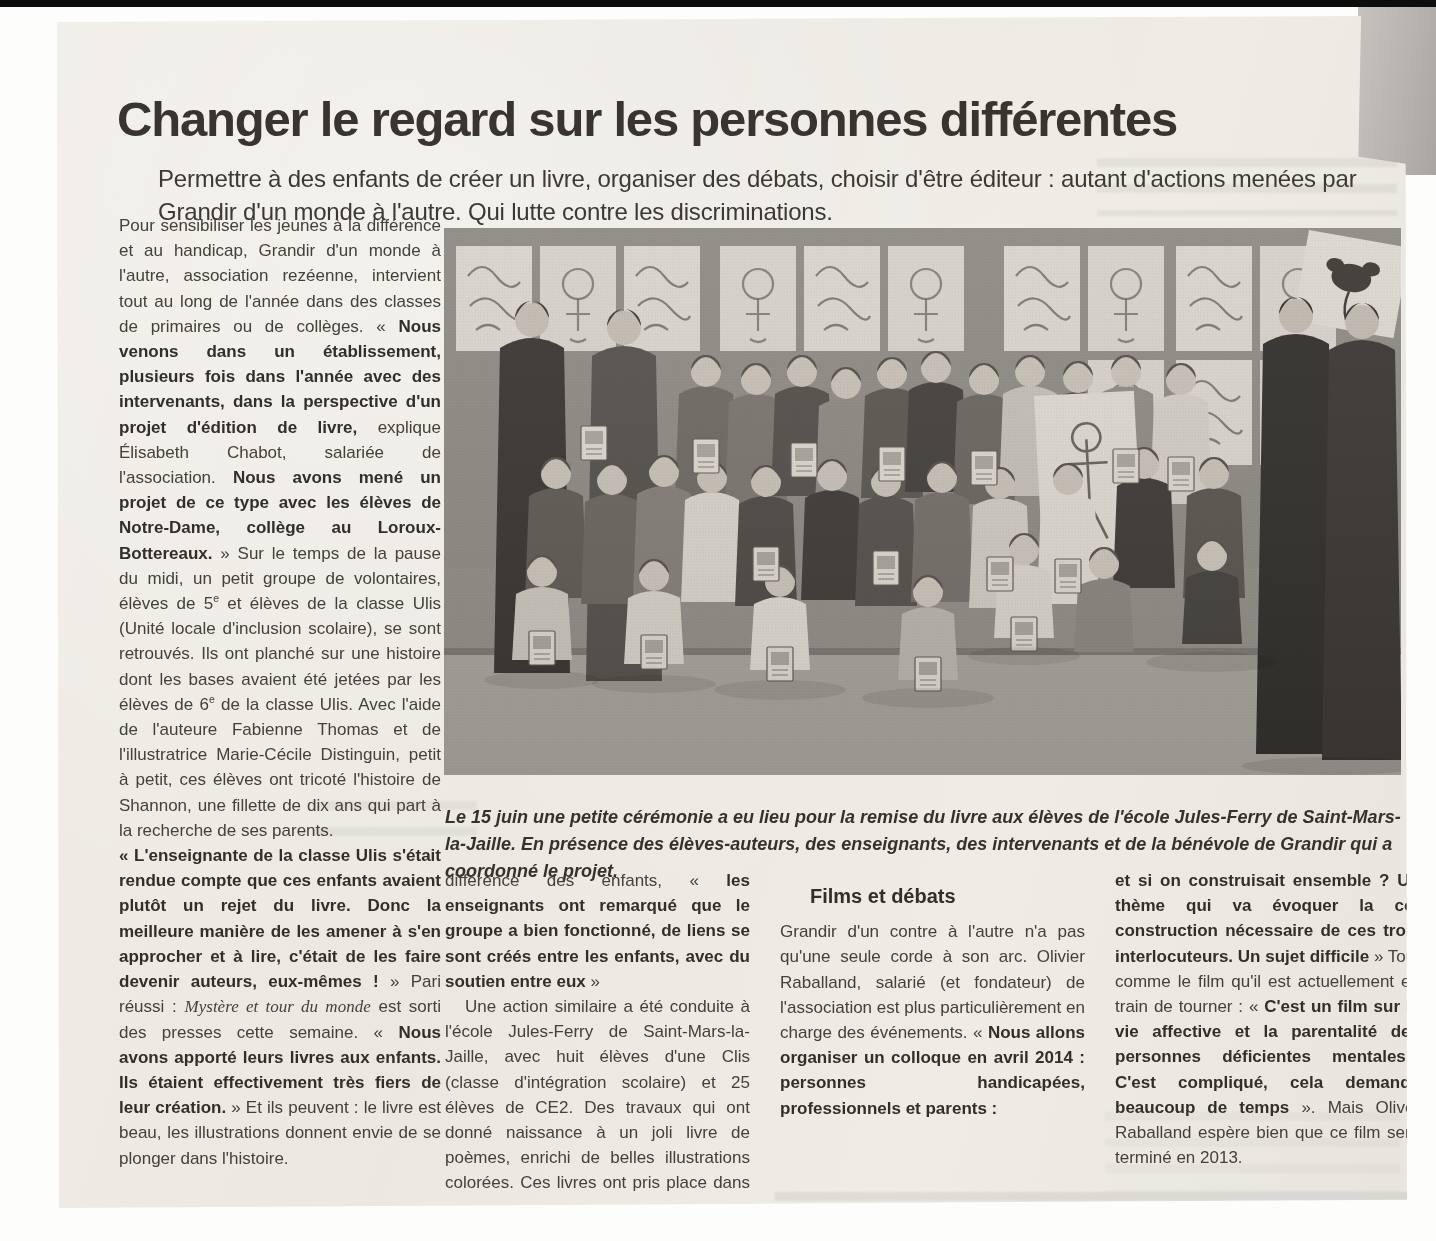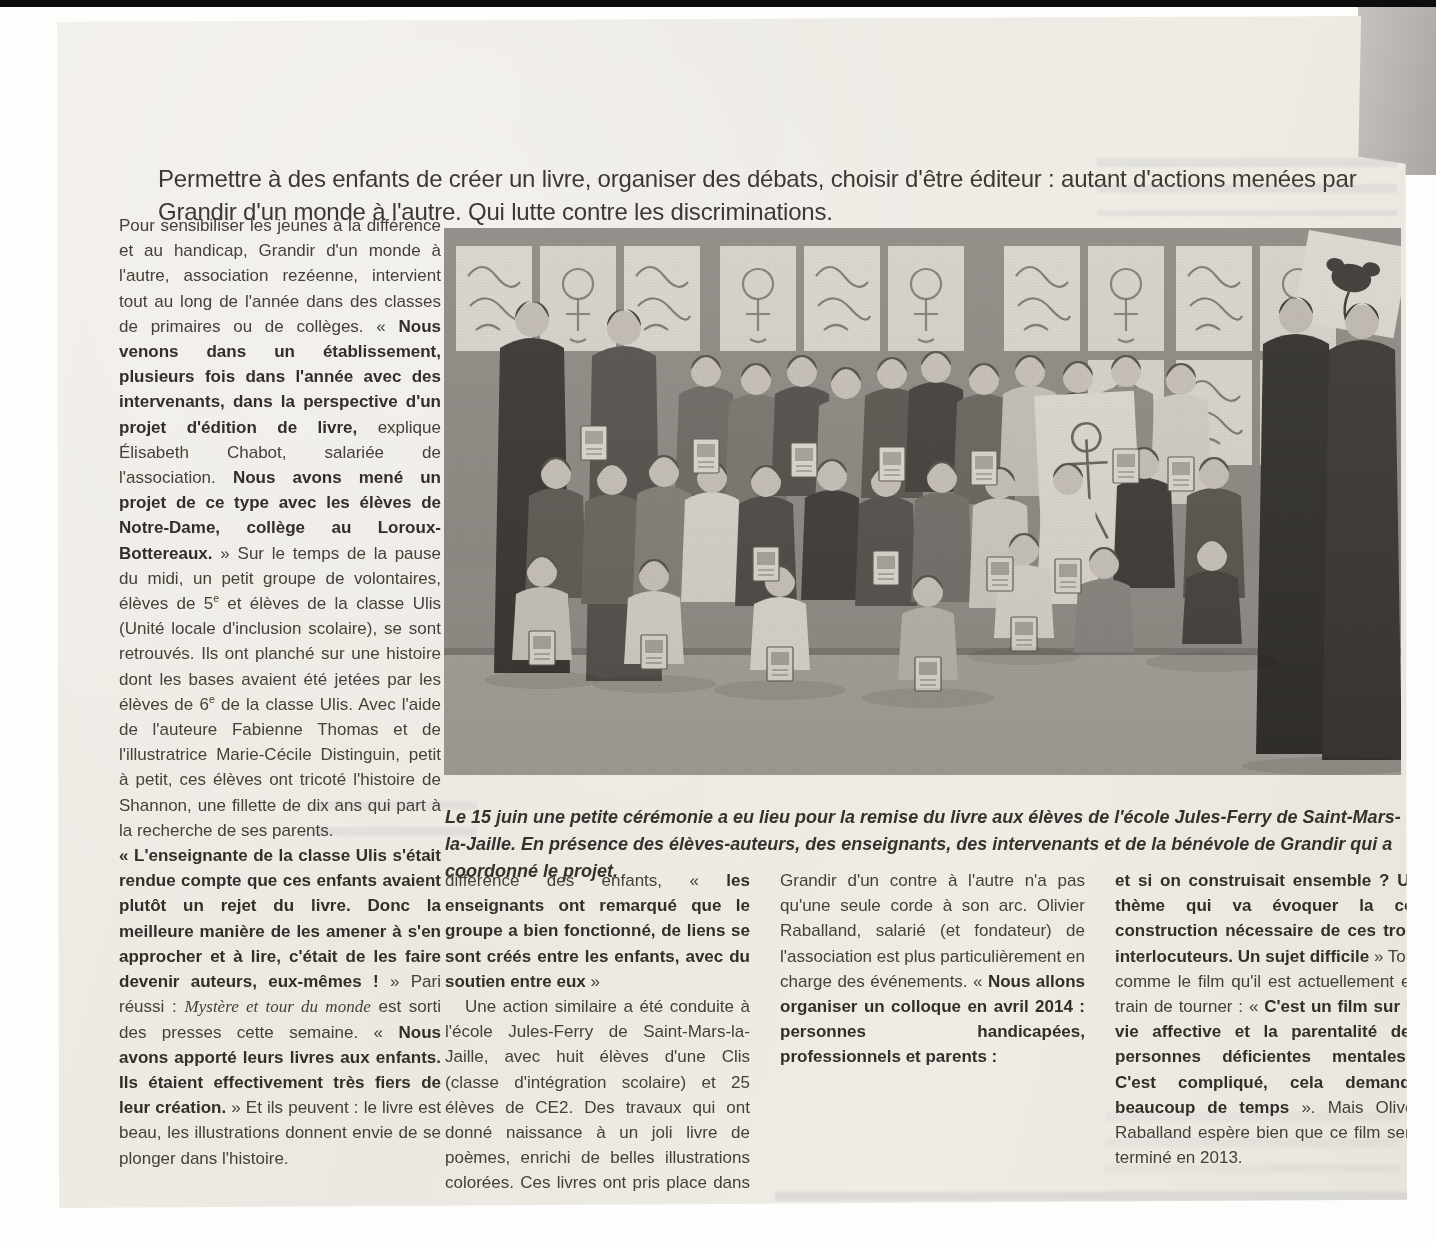--- a/index.html
+++ b/index.html
@@ -62,20 +62,21 @@
   .ghost.g4{left:1048px;top:1096px;width:295px;height:80px;opacity:.22;}
 </style>
 </head>
 <body>
 
 <div class="scan-bar"></div>
 <div class="adjacent-page"></div>
 
 <div class="paper">
 
+  <h1 class="headline">Changer le regard sur les personnes différentes</h1>
   <p class="standfirst">Permettre à des enfants de créer un livre, organiser des débats, choisir d'être éditeur : autant d'actions menées par Grandir d'un monde à l'autre. Qui lutte contre les discriminations.</p>
 
   <div class="ghost g1"></div>
   <div class="ghost g2"></div>
   <div class="ghost g3"></div>
   <div class="ghost g4"></div>
 
   <div class="col-left body-text">
       <p class="para"><span>Pour sensibiliser les jeunes à la différence et au handicap, Grandir d'un monde à l'autre, association rezéenne, intervient tout au long de l'année dans des classes de primaires ou de collèges. « </span><span class="b">Nous venons dans un établissement, plusieurs fois dans l'année avec des intervenants, dans la perspective d'un projet d'édition de livre,</span><span> explique Élisabeth Chabot, salariée de l'association. </span><span class="b">Nous avons mené un projet de ce type avec les élèves de Notre-Dame, collège au Loroux-Bottereaux.</span><span> » Sur le temps de la pause du midi, un petit groupe de volontaires, élèves de 5</span><sup>e</sup><span> et élèves de la classe Ulis (Unité locale d'inclusion scolaire), se sont retrouvés. Ils ont planché sur une histoire dont les bases avaient été jetées par les élèves de 6</span><sup>e</sup><span> de la classe Ulis. Avec l'aide de l'auteure Fabienne Thomas et de l'illustratrice Marie-Cécile Distinguin, petit à petit, ces élèves ont tricoté l'histoire de Shannon, une fillette de dix ans qui part à la recherche de ses parents.</span></p>
       <p class="para"><span class="b">« </span><span class="b">L'enseignante de la classe Ulis s'était rendue compte que ces enfants avaient plutôt un rejet du livre. Donc la meilleure manière de les amener à s'en approcher et à lire, c'était de les faire devenir auteurs, eux-mêmes !</span><span> » Pari réussi : </span><span class="i">Mystère et tour du monde</span><span> est sorti des presses cette semaine. « </span><span class="b">Nous avons apporté leurs livres aux enfants. Ils étaient effectivement très fiers de leur création.</span><span> » Et ils peuvent : le livre est beau, les illustrations donnent envie de se plonger dans l'histoire.</span></p>
@@ -233,20 +234,21 @@
   </div>
 
   <p class="caption">Le 15 juin une petite cérémonie a eu lieu pour la remise du livre aux élèves de l'école Jules-Ferry de Saint-Mars-la-Jaille. En présence des élèves-auteurs, des enseignants, des intervenants et de la bénévole de Grandir qui a coordonné le projet.</p>
 
   <div class="bottom-cols">
     <div class="bcol body-text">
         <p class="para"><span>différence des enfants, « </span><span class="b">les enseignants ont remarqué que le groupe a bien fonctionné, de liens se sont créés entre les enfants, avec du soutien entre eux</span><span> »</span></p>
         <p class="para indent"><span>Une action similaire a été conduite à l'école Jules-Ferry de Saint-Mars-la-Jaille, avec huit élèves d'une Clis (classe d'intégration scolaire) et 25 élèves de CE2. Des travaux qui ont donné naissance à un joli livre de poèmes, enrichi de belles illustrations colorées. Ces livres ont pris place dans le catalogue de Grandir,</span></p>
       </div>
     <div class="bcol body-text">
+        <h3 class="subhead">Films et débats</h3>
         <p class="para"><span>Grandir d'un contre à l'autre n'a pas qu'une seule corde à son arc. Olivier Raballand, salarié (et fondateur) de l'association est plus particulièrement en charge des événements. « </span><span class="b">Nous allons organiser un colloque en avril 2014 : personnes handicapées, professionnels et parents :</span></p>
       </div>
     <div class="bcol body-text">
         <p class="para"><span class="b">et si on construisait ensemble ? Un thème qui va évoquer la co-construction nécessaire de ces trois interlocuteurs. Un sujet difficile</span><span> » Tout comme le film qu'il est actuellement en train de tourner : « </span><span class="b">C'est un film sur la vie affective et la parentalité des personnes déficientes mentales... C'est compliqué, cela demande beaucoup de temps</span><span> ». Mais Oliver Raballand espère bien que ce film sera terminé en 2013.</span></p>
       </div>
   </div>
 
 </div>
 
 </body></html>

